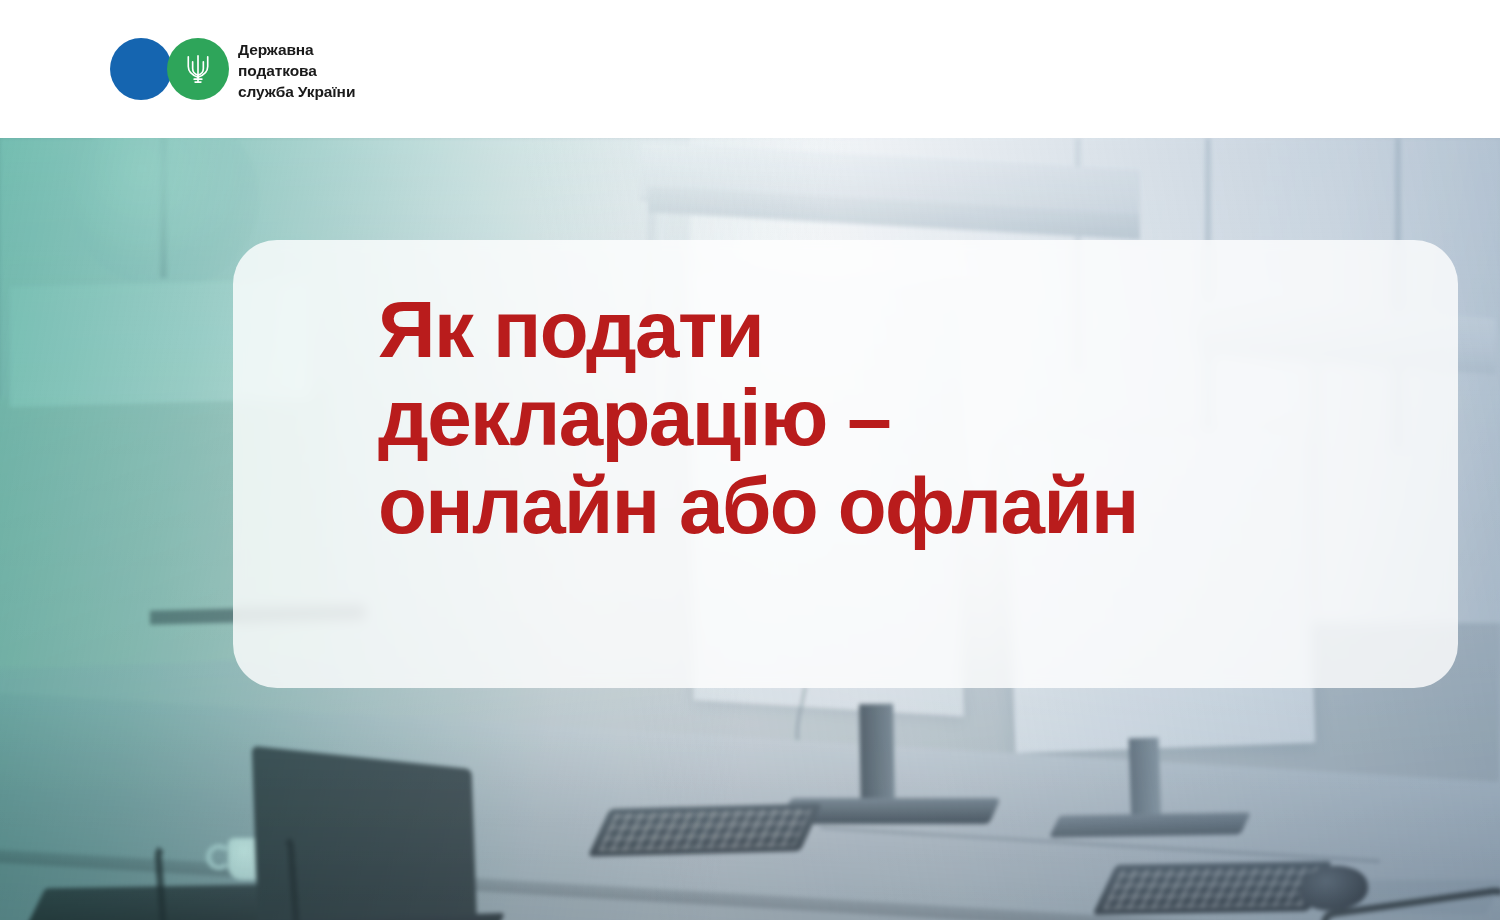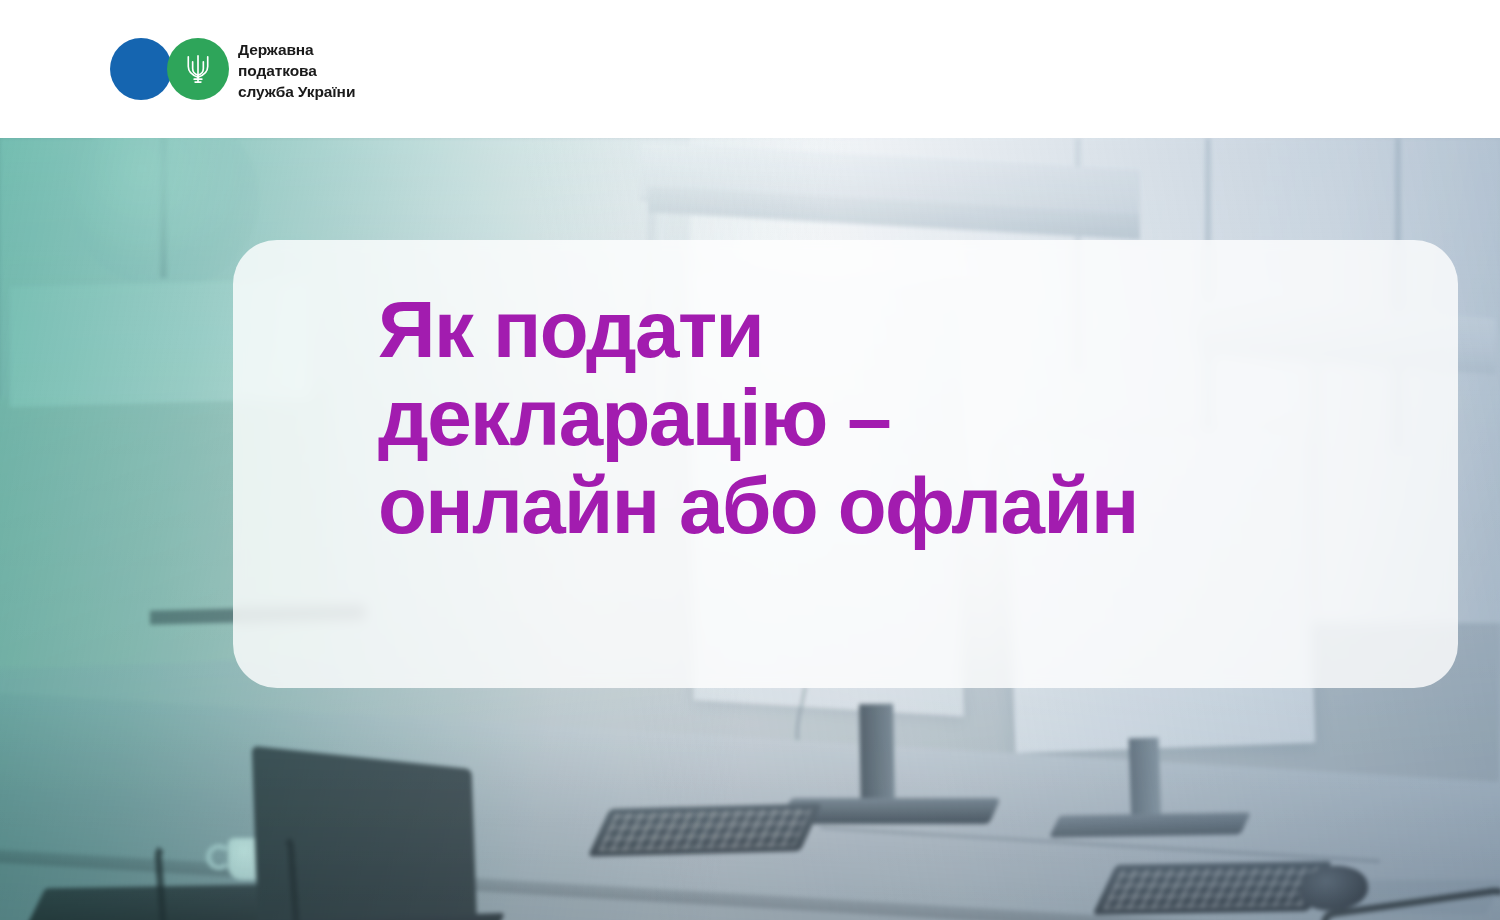--- a/index.html
+++ b/index.html
@@ -315,21 +315,21 @@
   }
   .card-inner {
     position:absolute; left:145px; top:46px; right:40px;
   }
   .headline {
     font-family:"Liberation Sans", sans-serif;
     font-weight:bold;
     font-size:80px;
     line-height:88px;
     letter-spacing:-1.6px;
-    color:#a21caf;
+    color:#b91c1c;
     white-space:pre-line;
   }
 </style>
 </head>
 <body>
 
 <div class="page">
 
   <div class="header">
     <div class="logo-block">

